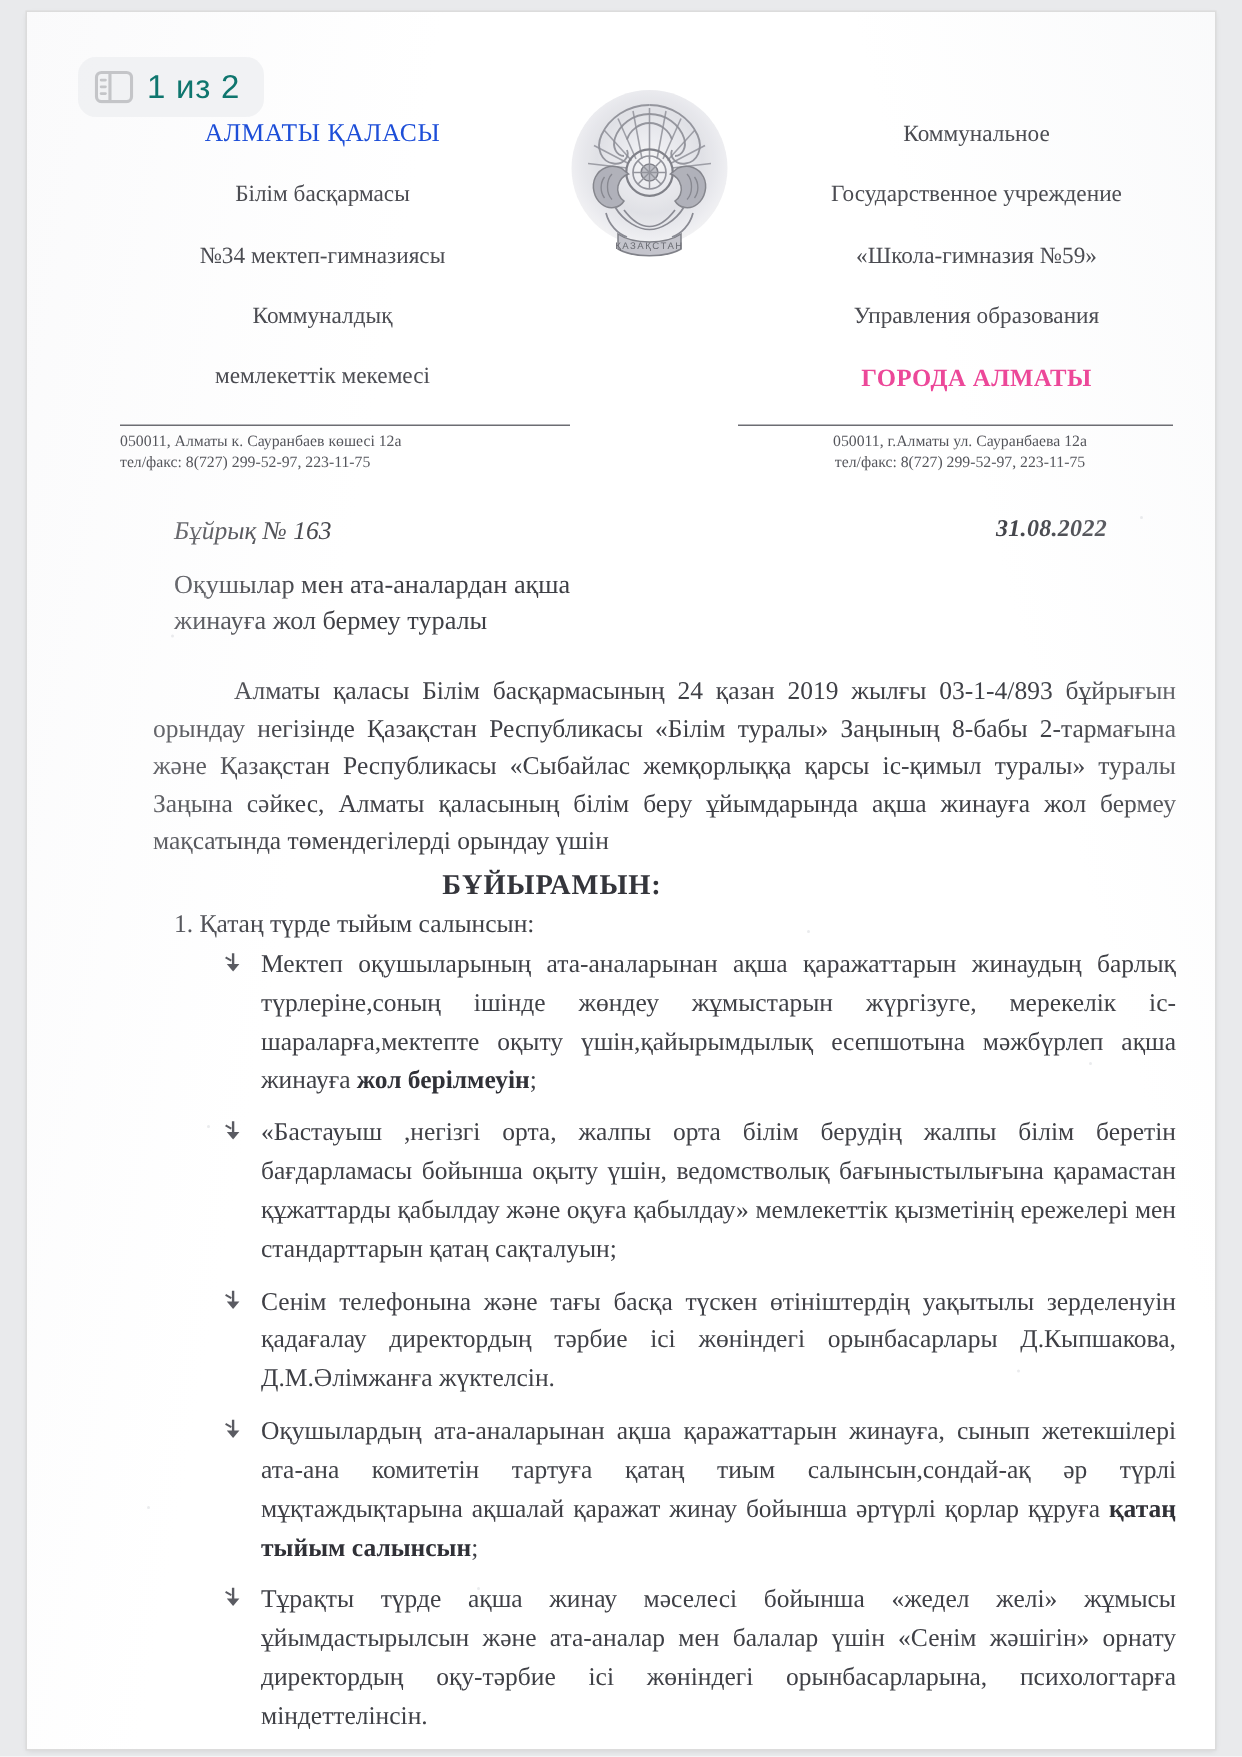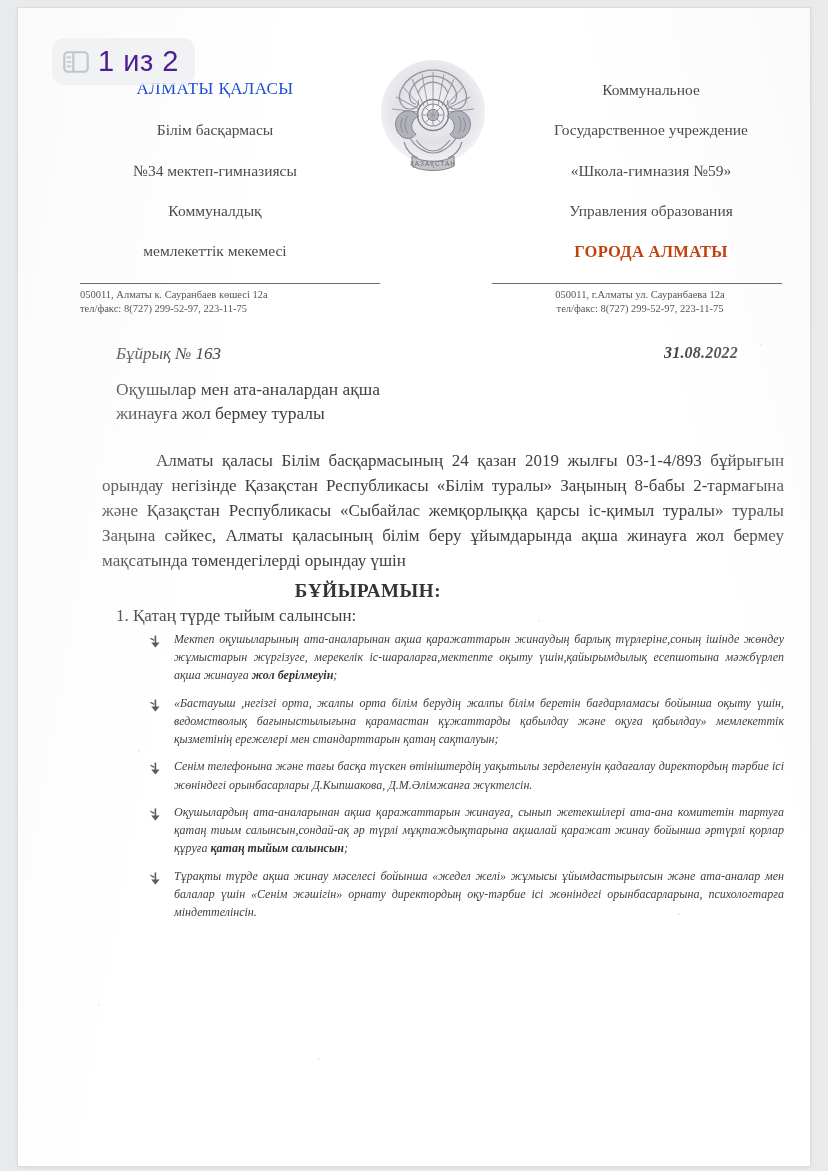--- a/index.html
+++ b/index.html
@@ -25,39 +25,39 @@
       linear-gradient(255deg, rgba(244,245,247,.5) 0%, rgba(255,255,255,0) 22%);
     pointer-events:none;
   }
   
   #page-badge{
     position:absolute;left:34px;top:30px;z-index:40;
     display:flex;align-items:center;gap:9px;
     padding:7px 16px 7px 11px;
     background:rgba(238,239,241,.82);
     border-radius:12px;
-    color:#4c1d95;
+    color:#0f766e;
     font-family:"Liberation Sans", sans-serif;
-    font-size:29px;font-weight:400;letter-spacing:.5px;
+    font-size:22px;font-weight:400;letter-spacing:.5px;
   }
   #page-badge .bicon{width:26px;height:22px;display:block;}
   
   .header{
     position:relative;
     display:flex;align-items:flex-start;justify-content:space-between;
     padding:44px 34px 0 72px;
   }
   .head-col{
     font-size:15.5px;line-height:1.30;color:#4b4c52;
     text-align:center;white-space:pre-line;
   }
   .head-left{width:250px;padding-top:6px;}
   .head-right{width:250px;padding-top:8px;}
   .head-left .l1{font-size:17px;letter-spacing:.4px;color:#1d4ed8;}
-  .head-right .l5{font-weight:bold;font-size:16.5px;letter-spacing:.3px;color:#c2410c;}
+  .head-right .l5{font-weight:bold;font-size:16.5px;letter-spacing:.3px;color:#ec4899;}
   .emblem-wrap{width:160px;display:flex;justify-content:center;padding-top:4px;}
   .emblem{width:126px;height:118px;display:block;opacity:.92;}
   
   .rules{position:relative;padding:0 28px 0 62px;
          display:flex;justify-content:space-between;font-family:Liberation Serif, serif;}
   .rulebox{width:300px;}
   .rulebox hr{border:none;border-top:1.6px solid #6c6d73;margin:0 0 4px 0;}
   .rulebox .addr{font-size:10.5px;line-height:1.35;color:#55565c;white-space:pre-line;}
   .rulebox.right{width:290px;text-align:center;}
   .rulebox.right .addr{padding-left:6px;}
@@ -82,23 +82,23 @@
     margin:0 0 2px 0;
   }
   .command{
     text-align:center;font-weight:bold;font-size:19px;letter-spacing:.6px;
     color:#34353b;margin:6px 0 4px 0;padding-right:150px;
   }
   .item-head{font-size:17px;color:#3f4046;margin:0 0 4px 14px;}
   ul.bullets{list-style:none;margin:0;padding:0 0 0 46px;}
   ul.bullets li{
     position:relative;
-    font-size:12px;line-height:1.52;color:#3f4046;
+    font-size:17px;line-height:1.52;color:#3f4046;
     text-align:justify;text-align-last:left;
-    padding-left:26px;margin-bottom:9px;font-style:italic;
+    padding-left:26px;margin-bottom:9px;
   }
   ul.bullets li .marker{
     position:absolute;left:0;top:4px;width:15px;height:17px;
   }
   ul.bullets li b{font-weight:bold;color:#303137;}
   .speck{position:absolute;background:#d9dade;border-radius:50%;opacity:.55;pointer-events:none;}
 </style>
 </head>
 <body>
 

